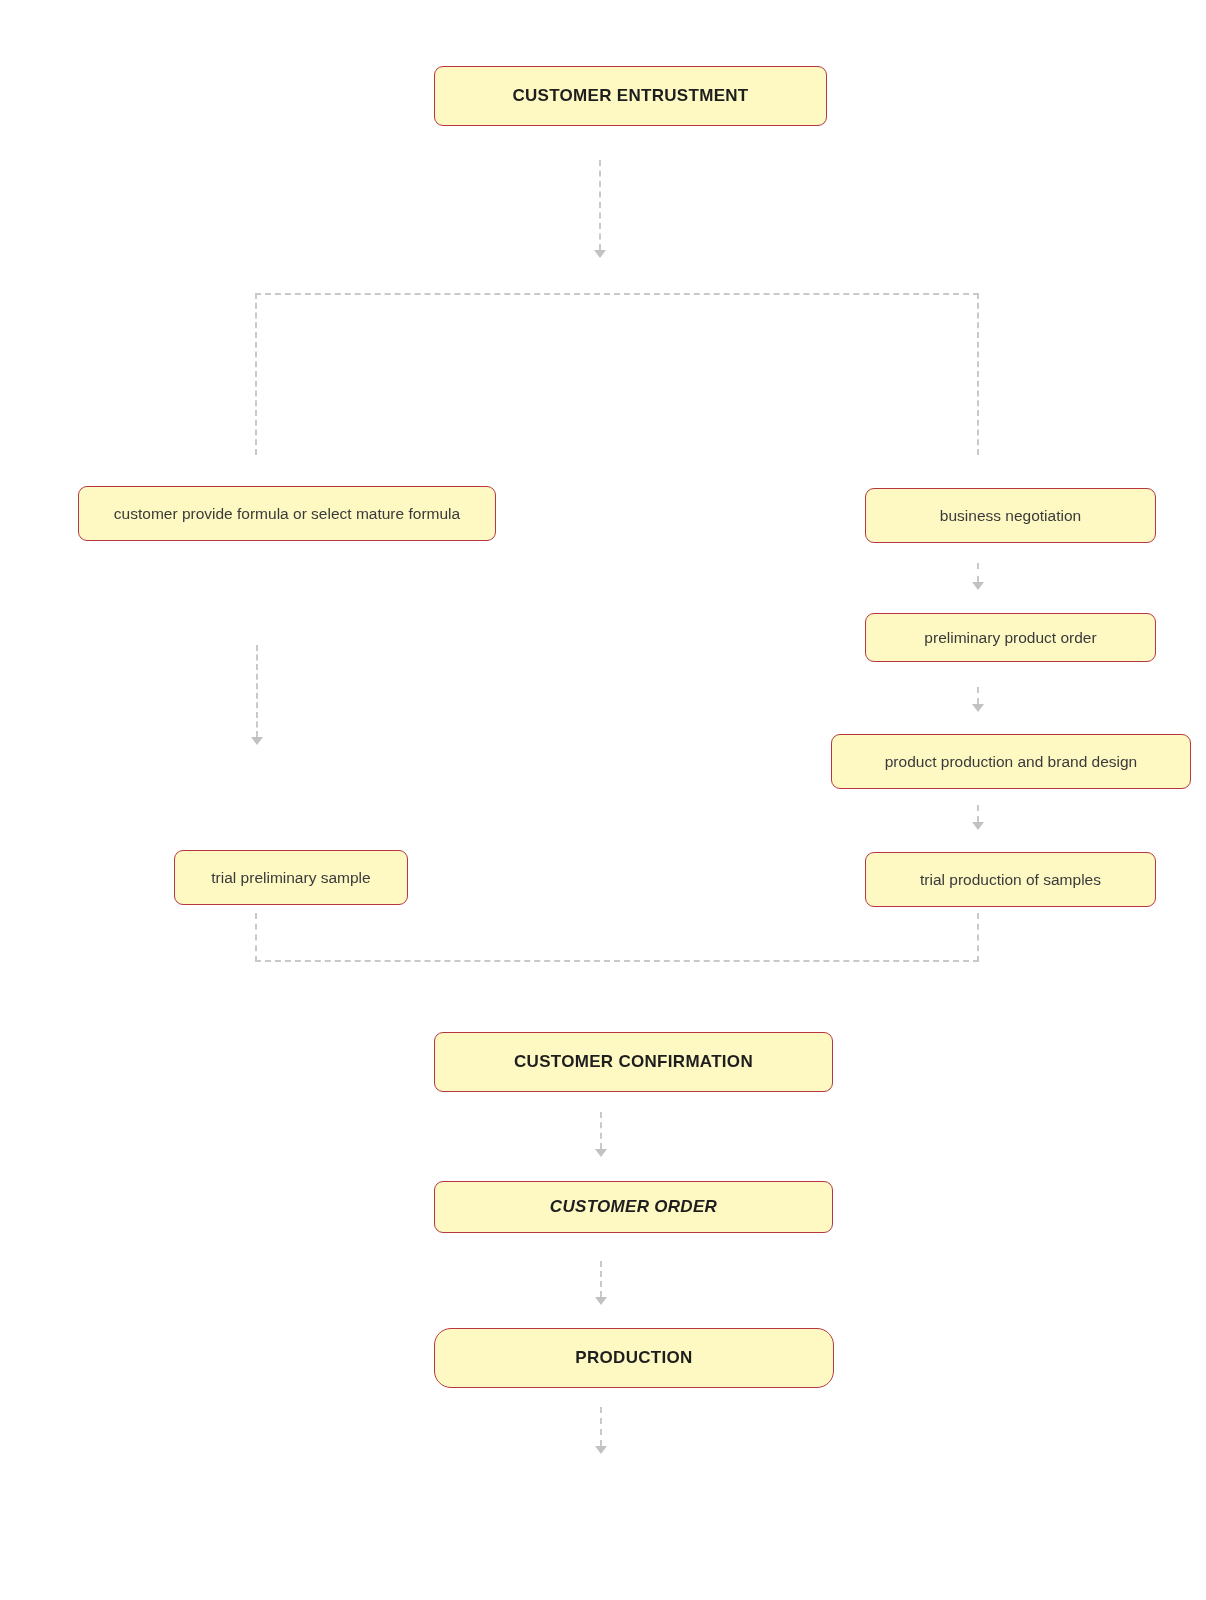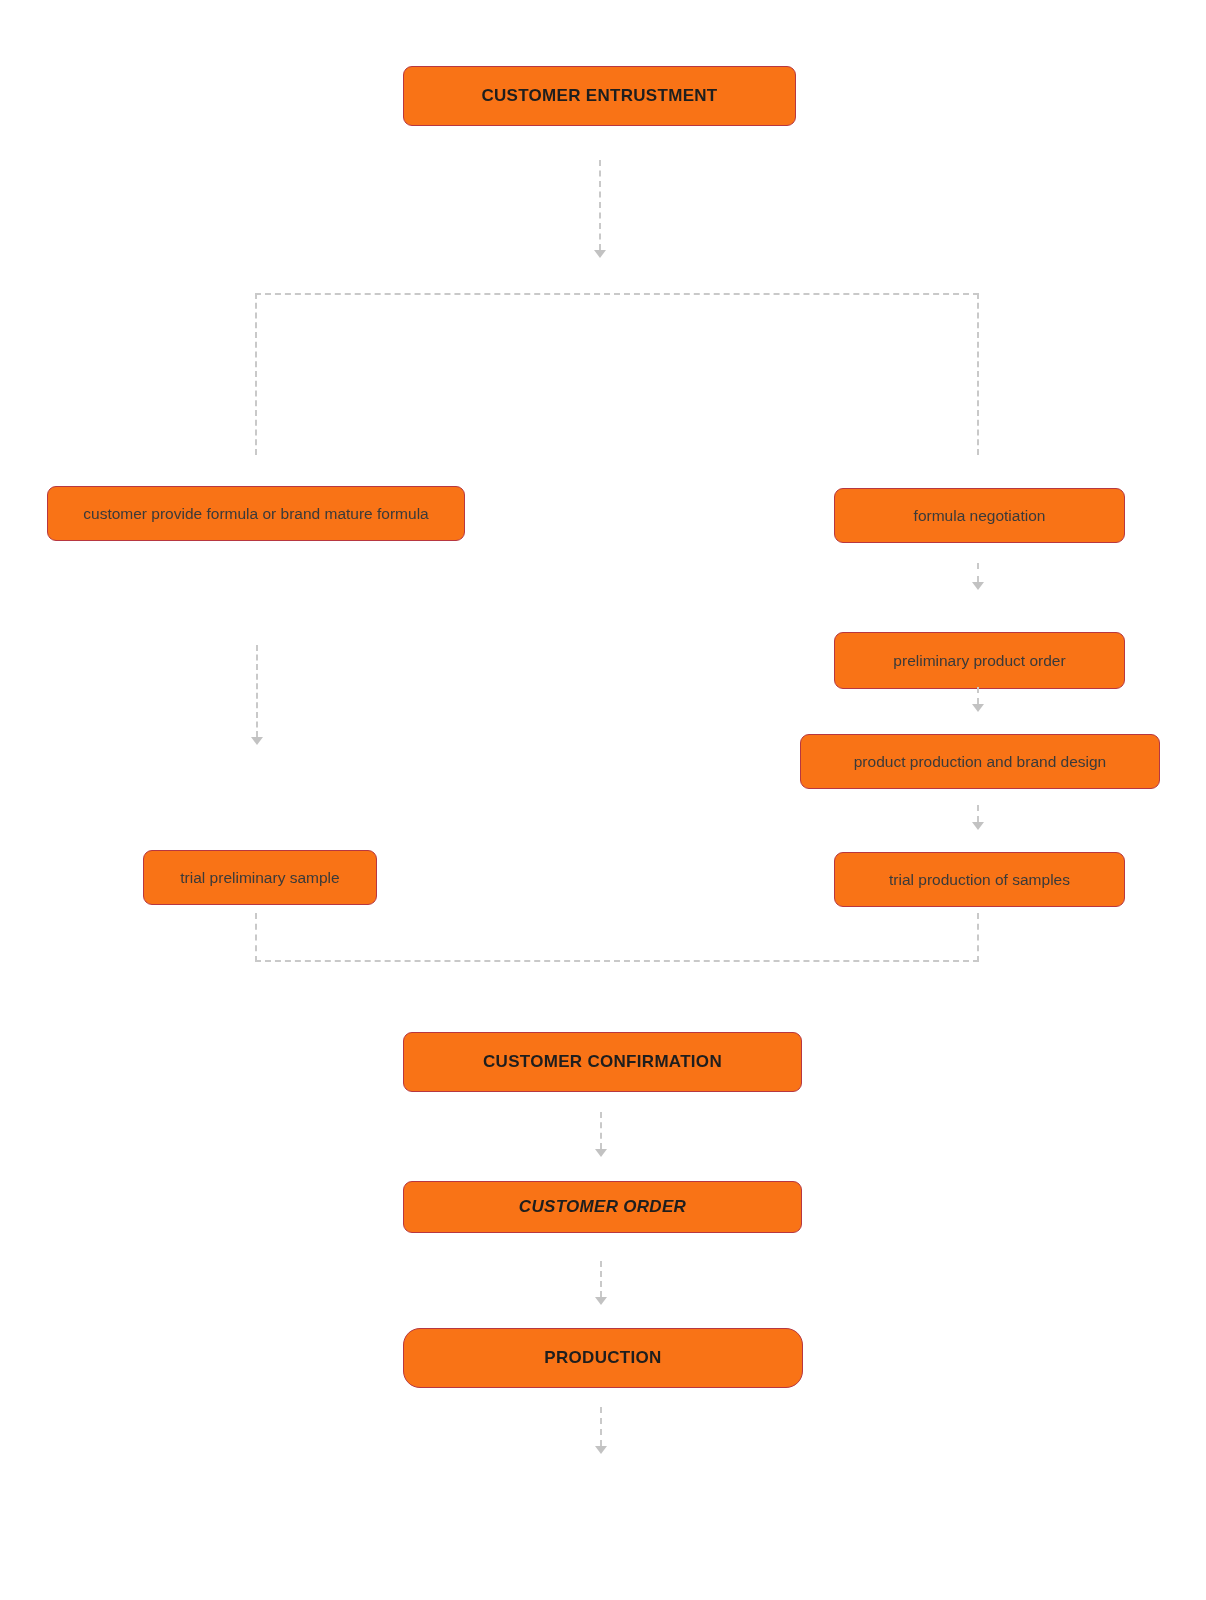--- a/index.html
+++ b/index.html
@@ -14,29 +14,30 @@
   #canvas{
     position:relative;
     width:1206px;height:1600px;
     background:var(--background);
     font-family:"Liberation Sans", sans-serif;
     overflow:hidden;
   }
   .node{
     position:absolute;
     box-sizing:border-box;
-    background:#f97316;
+    background:#fef9c3;
     border:1.6px solid var(--node-border);
     border-radius:9px;
     display:flex;align-items:center;justify-content:center;
     text-align:center;
     color:var(--node-text);
     font-size:15.5px;
     font-weight:400;
     padding:0 10px;
+    margin-left:31px;
   }
   .node.primary{
     color:var(--node-text-strong);
     font-size:17px;
     font-weight:700;
     letter-spacing:.3px;
   }
   .vline{
     position:absolute;width:0;
     border-left:2px dashed var(--connector);
@@ -63,28 +64,28 @@
 </head>
 <body>
 
 <div id="canvas">
 
   <div class="node primary" style="left:403px;top:66px;width:393px;height:60px;">
     <span>CUSTOMER ENTRUSTMENT</span>
   </div>
 
   <div class="node" style="left:47px;top:486px;width:418px;height:55px;">
-    <span>customer provide formula or brand mature formula</span>
+    <span>customer provide formula or select mature formula</span>
   </div>
 
   <div class="node" style="left:834px;top:488px;width:291px;height:55px;">
-    <span>formula negotiation</span>
+    <span>business negotiation</span>
   </div>
 
-  <div class="node" style="left:834px;top:632px;width:291px;height:57px;">
+  <div class="node" style="left:834px;top:613px;width:291px;height:49px;">
     <span>preliminary product order</span>
   </div>
 
   <div class="node" style="left:800px;top:734px;width:360px;height:55px;">
     <span>product production and brand design</span>
   </div>
 
   <div class="node" style="left:143px;top:850px;width:234px;height:55px;">
     <span>trial preliminary sample</span>
   </div>

